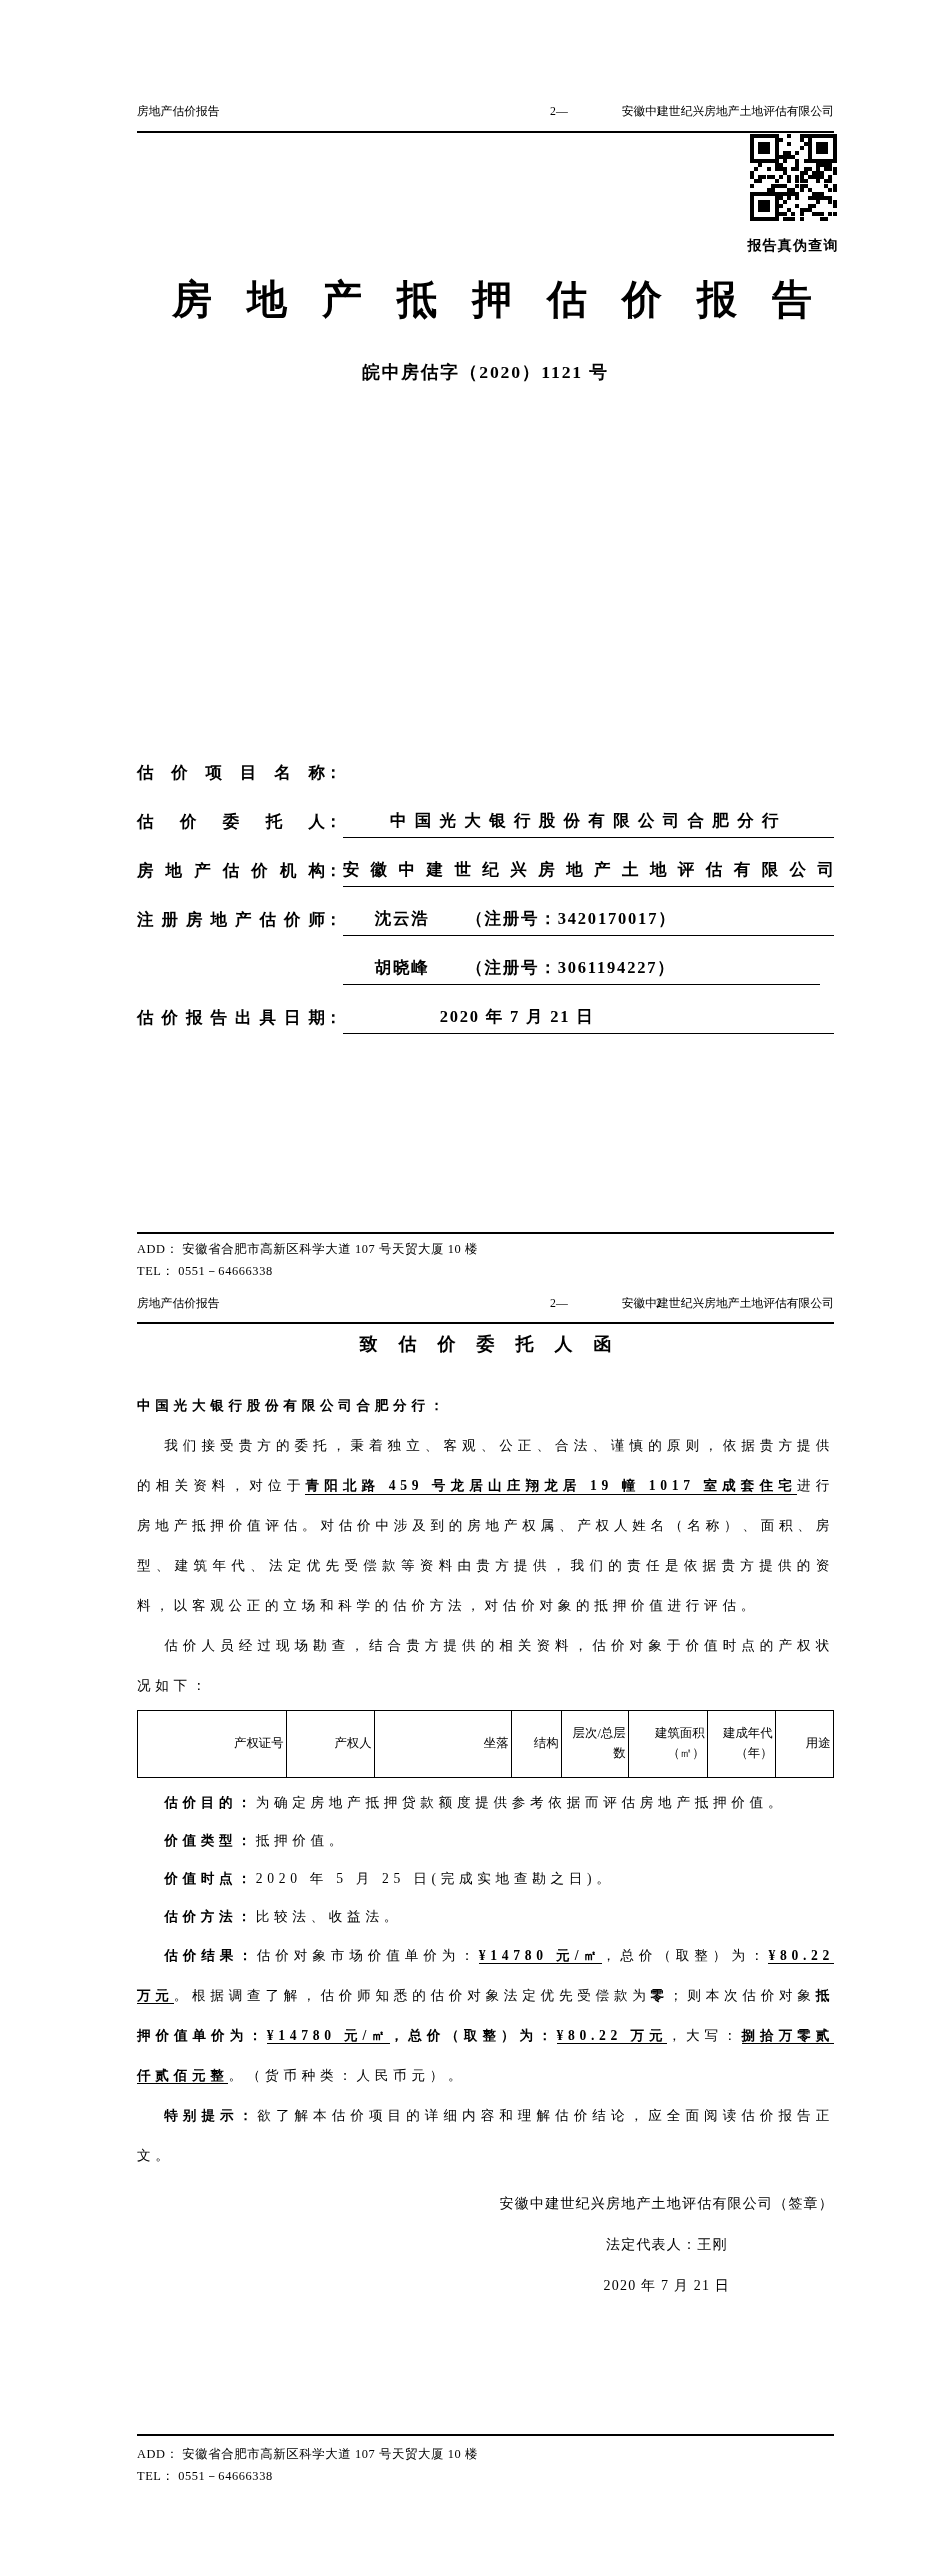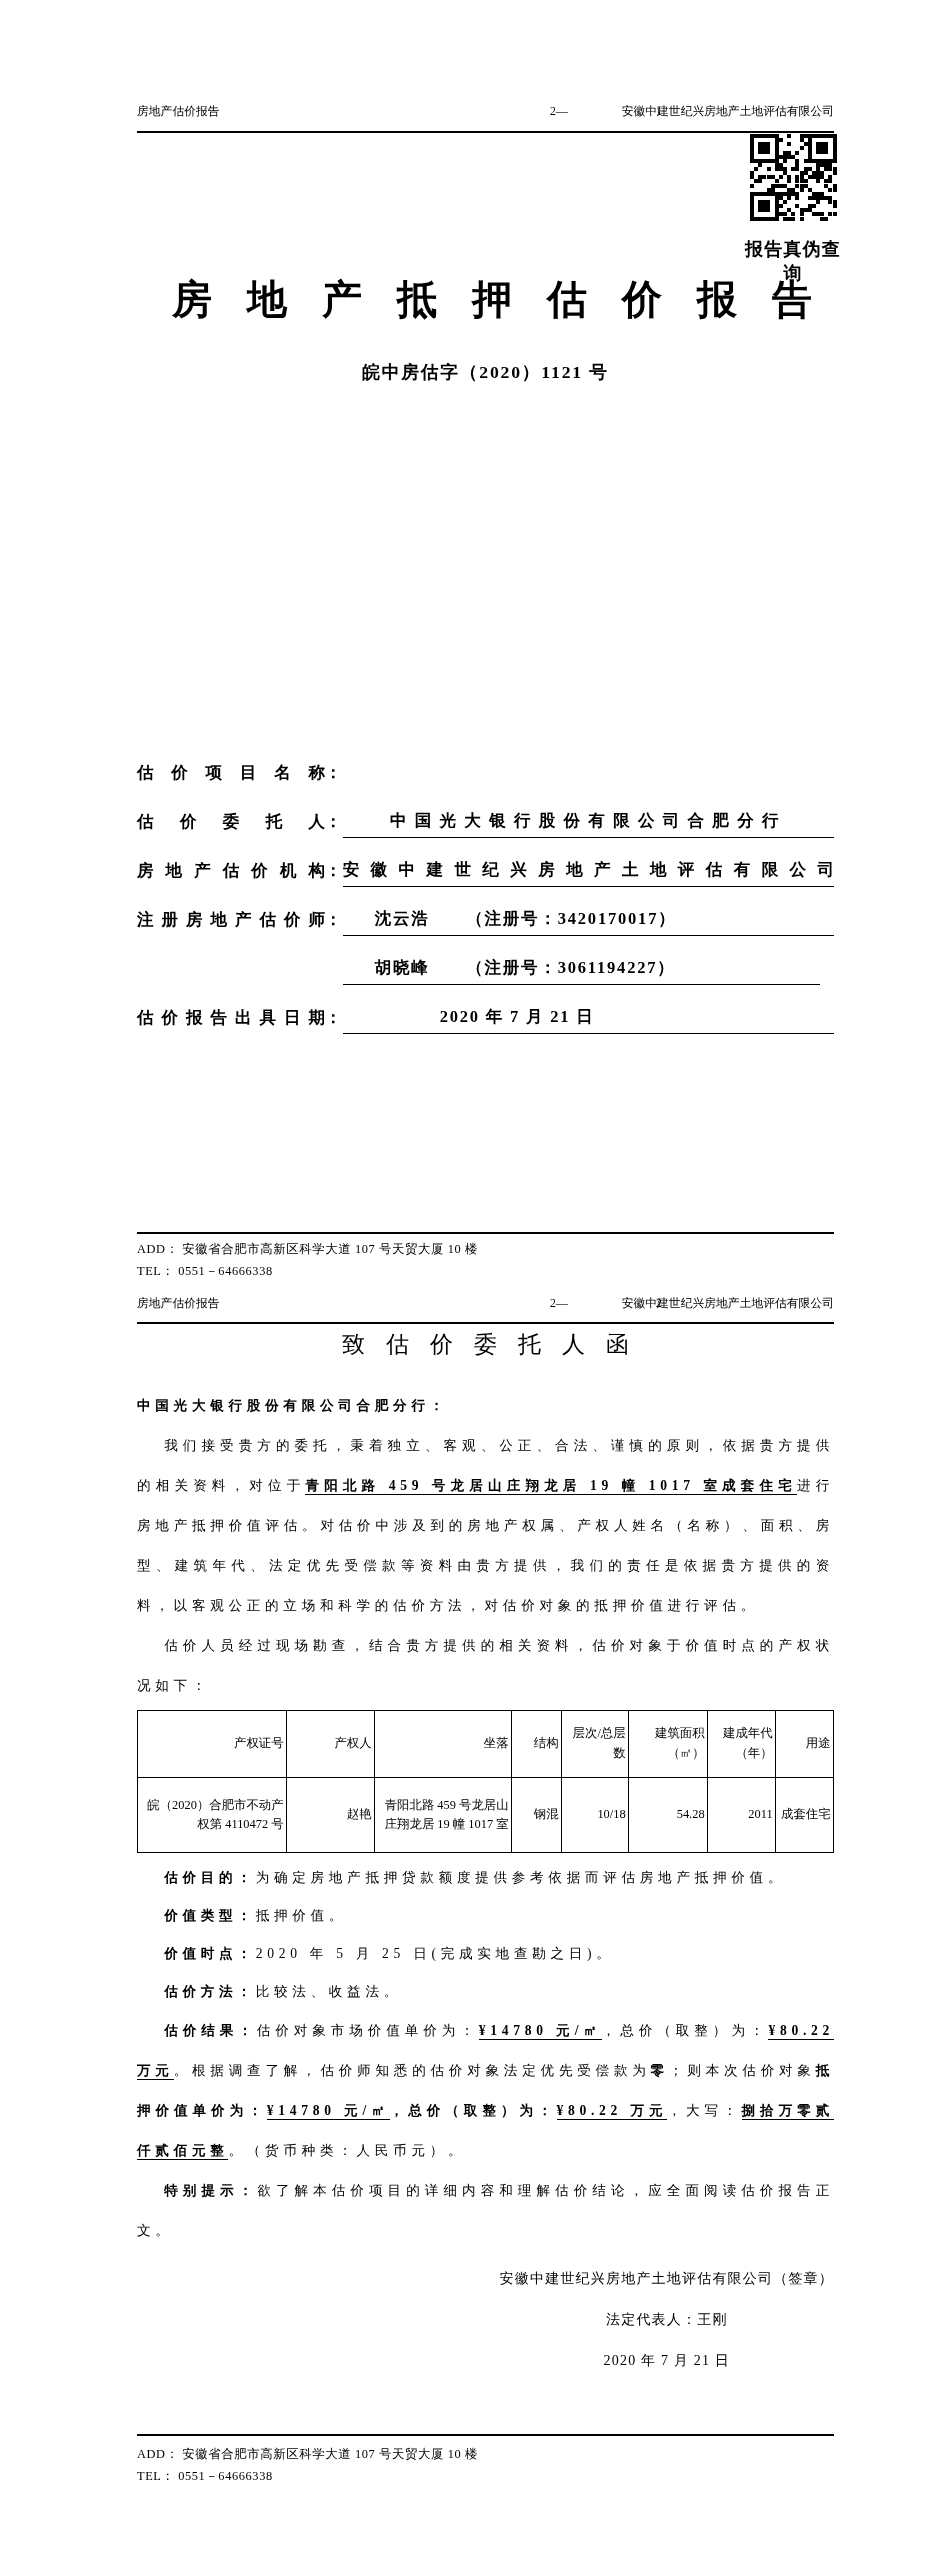--- a/index.html
+++ b/index.html
@@ -15,38 +15,38 @@
   .pg-header .h-vol{position:absolute;left:413px;top:0;}
   .pg-header .h-num{position:absolute;left:519px;top:0;}
   .pg-header .h-org{position:absolute;right:0;top:0;}
   .rule{left:137px;width:697px;height:2.4px;background:#000;}
   
   #qr-box{left:750px;top:134px;width:87px;height:87px;}
   #qr-code{position:absolute;left:0;top:0;width:87px;height:87px;background:#fff;}
   .qm{position:absolute;width:4.1px;height:4.1px;background:#000;}
   .qf{position:absolute;width:29px;height:29px;border:4.1px solid #000;box-sizing:border-box;background:#fff;}
   .qfi{position:absolute;left:4.1px;top:4.1px;width:12.4px;height:12.4px;background:#000;}
-  #qr-label{left:743px;top:237px;width:100px;text-align:center;font-size:18px;font-weight:bold;letter-spacing:1.2px;}
+  #qr-label{left:743px;top:237px;width:100px;text-align:center;font-size:14px;font-weight:bold;letter-spacing:1.2px;}
   #main-title{left:137px;top:267px;width:697px;text-align:center;font-size:40px;font-weight:bold;
     letter-spacing:35px;padding-left:35px;box-sizing:border-box;white-space:nowrap;line-height:65px;}
   #doc-number{left:137px;top:359px;width:697px;text-align:center;font-size:17.7px;font-weight:bold;letter-spacing:1.8px;line-height:26px;}
   #cover-fields{left:137px;top:740px;width:697px;}
   .cv-row{display:flex;height:49px;align-items:flex-end;font-size:16.5px;font-weight:bold;}
   .cv-label{display:inline-block;width:188px;text-align:justify;text-align-last:justify;padding-bottom:4.7px;flex:none;}
   .cv-colon{display:inline-block;width:17.7px;padding-bottom:4.7px;flex:none;}
   .cv-value{flex:1;border-bottom:1.8px solid #000;padding-bottom:4.7px;white-space:nowrap;}
   .cv-justify{text-align:justify;text-align-last:justify;}
   .cv-center{text-align:center;letter-spacing:8.3px;}
   .cv-short{flex:none;width:445px;}
   .cv-pad55{padding-left:32px;letter-spacing:1.8px;}
   .cv-pad165{padding-left:97px;letter-spacing:1.8px;}
   
   .pg-footer{left:137px;width:697px;font-size:12.4px;line-height:22px;letter-spacing:0.6px;}
   
-  #letter-title{left:137px;top:1328px;width:697px;text-align:center;font-size:23px;font-weight:normal;
+  #letter-title{left:137px;top:1328px;width:697px;text-align:center;font-size:18px;font-weight:bold;
     letter-spacing:21px;padding-left:21px;box-sizing:border-box;line-height:33px;}
   #p2-flow{left:137px;top:1386px;width:697px;font-size:13.6px;}
   #p2-flow p{margin:0;text-align:justify;letter-spacing:4.7px;}
   p.addr-line{line-height:40px;font-weight:bold;}
   p.para{line-height:40px;text-indent:2em;}
   p.body-line{line-height:38px;text-indent:2em;}
   p.para-res{line-height:40px;text-indent:2em;}
   .b{font-weight:bold;}
   .u{border-bottom:1.8px solid #000;padding-bottom:0.6px;}
   
@@ -291,30 +291,20 @@
         <tr>
       <th>产权证号</th>
       <th>产权人</th>
       <th>坐落</th>
       <th>结构</th>
       <th>层次/总层数</th>
       <th>建筑面积（㎡）</th>
       <th>建成年代（年）</th>
       <th>用途</th>
     </tr>
-    <tr>
-      <td>皖（2020）合肥市不动产权第 4110472 号</td>
-      <td>赵艳</td>
-      <td>青阳北路 459 号龙居山庄翔龙居 19 幢 1017 室</td>
-      <td>钢混</td>
-      <td>10/18</td>
-      <td>54.28</td>
-      <td>2011</td>
-      <td>成套住宅</td>
-    </tr>
   </tbody>
     </table>
 
   <p class="body-line"><span class="b">估价目的：</span><span>为确定房地产抵押贷款额度提供参考依据而评估房地产抵押价值。</span></p>
   <p class="body-line"><span class="b">价值类型：</span><span>抵押价值。</span></p>
   <p class="body-line"><span class="b">价值时点：</span><span>2020 年 5 月 25 日(完成实地查勘之日)。</span></p>
   <p class="body-line"><span class="b">估价方法：</span><span>比较法、收益法。</span></p>
   <p class="para-res"><span class="b">估价结果：</span><span>估价对象市场价值单价为：</span><span class="b u">¥14780 元/㎡</span><span>，总价（取整）为：</span><span class="b u">¥80.22万元</span><span>。根据调查了解，估价师知悉的估价对象法定优先受偿款为</span><span class="b">零</span><span>；则本次估价对象</span><span class="b">抵押价值单价为：</span><span class="b u">¥14780 元/㎡</span><span class="b">，总价（取整）为：</span><span class="b u">¥80.22 万元</span><span>，大写：</span><span class="b u">捌拾万零贰仟贰佰元整</span><span>。（货币种类：人民币元）。</span></p>
   <p class="para-res"><span class="b">特别提示：</span><span>欲了解本估价项目的详细内容和理解估价结论，应全面阅读估价报告正文。</span></p>
 

